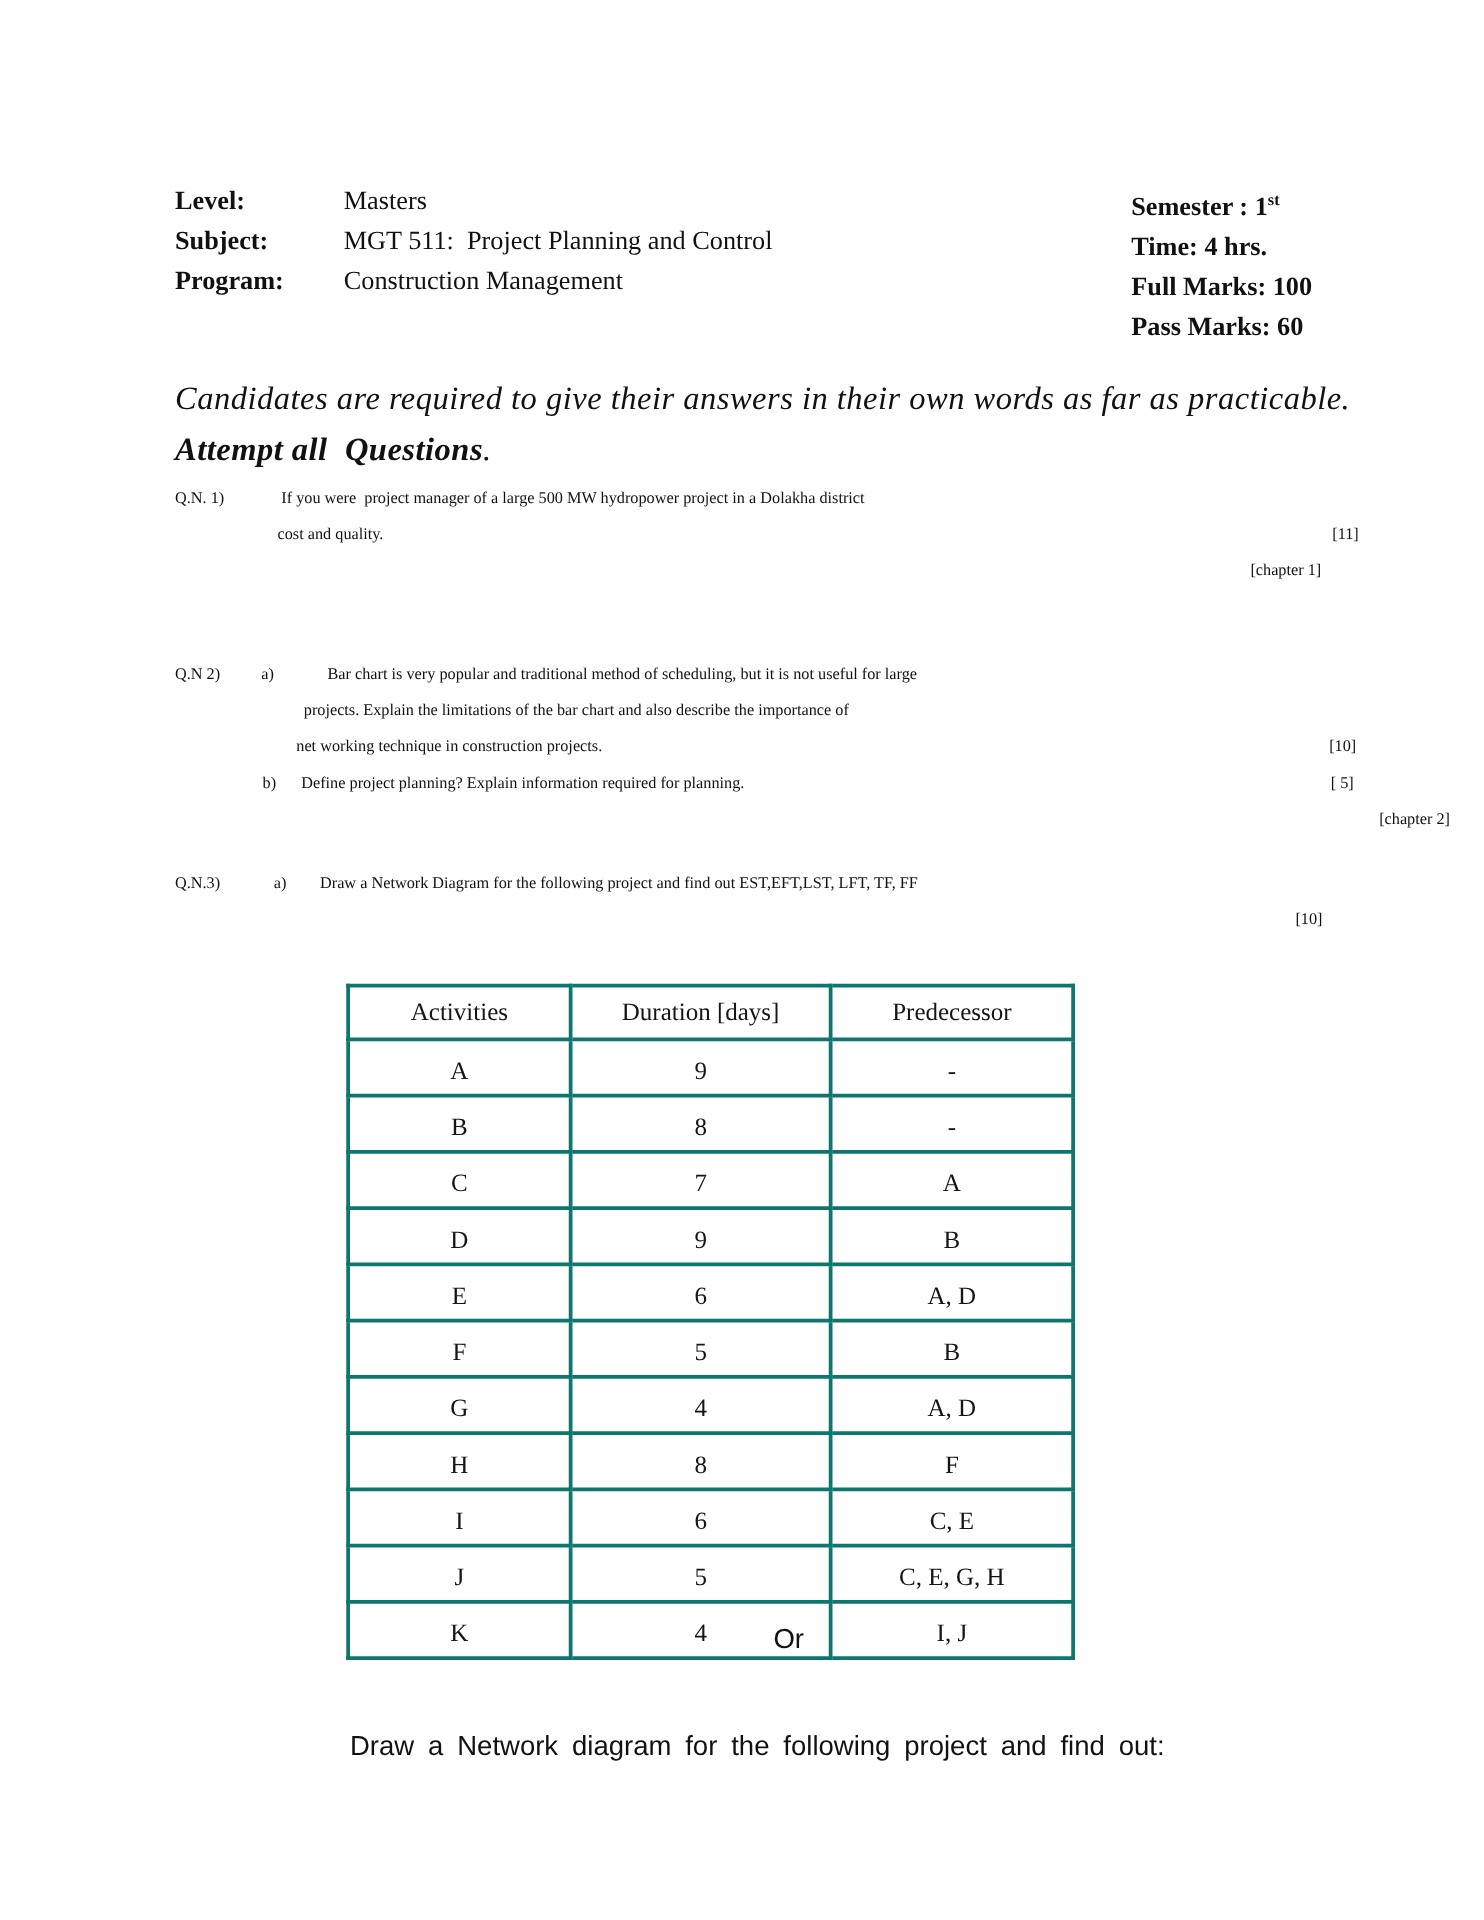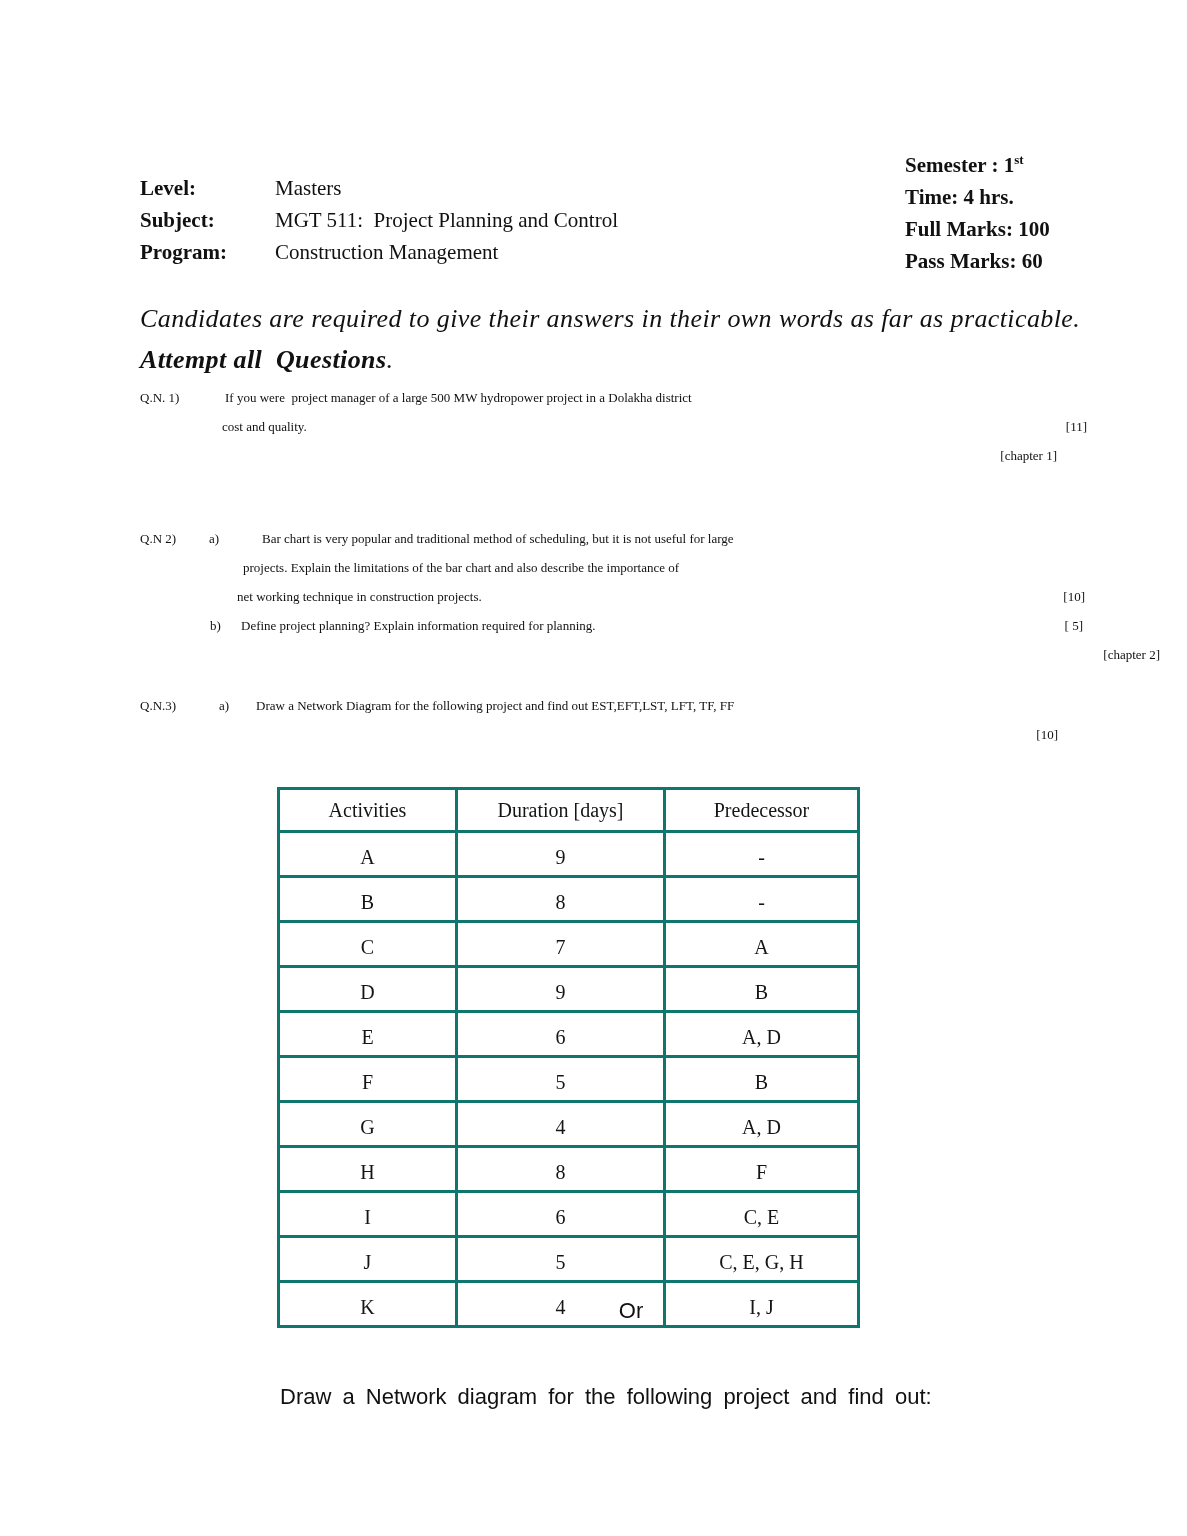--- a/index.html
+++ b/index.html
@@ -7,21 +7,21 @@
     width: 1187px; height: 1536px;
     background: #ffffff;
     color: #111111;
     font-family: "Liberation Serif", serif;
     position: relative;
     overflow: hidden;
   }
   .abs { position: absolute; }
 
   
-  .hdr-left { left: 140px; top: 144px; font-size: 21px; line-height: 32px; margin-top: 28px; }
+  .hdr-left { left: 140px; top: 144px; font-size: 21px; line-height: 32px; }
   .hdr-row { display: flex; }
   .hdr-row .lbl { font-weight: bold; width: 135px; white-space: pre; }
   .hdr-row .val { white-space: pre; }
   .hdr-right { left: 905px; top: 144px; font-size: 21px; line-height: 32px; }
   .hdr-right div { white-space: pre; font-weight: bold; }
   sup { font-size: 13px; }
 
   
   .instructions { left: 140px; top: 298px; font-size: 26px; letter-spacing: 0.4px; line-height: 41px; font-style: italic; }
   .instructions .i1 { white-space: pre; }

